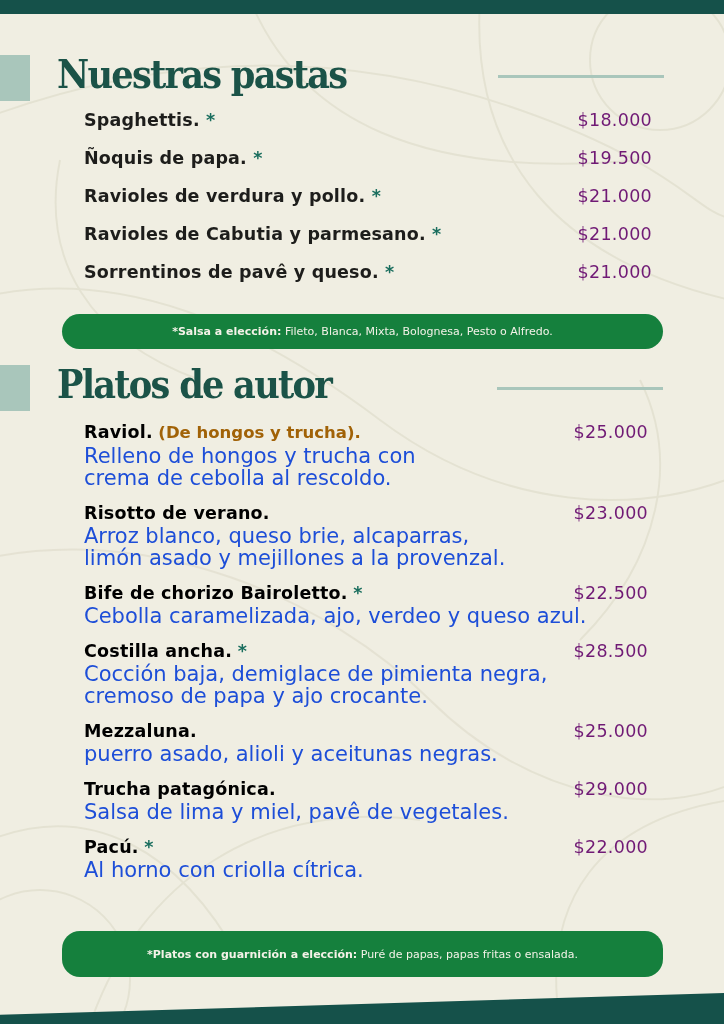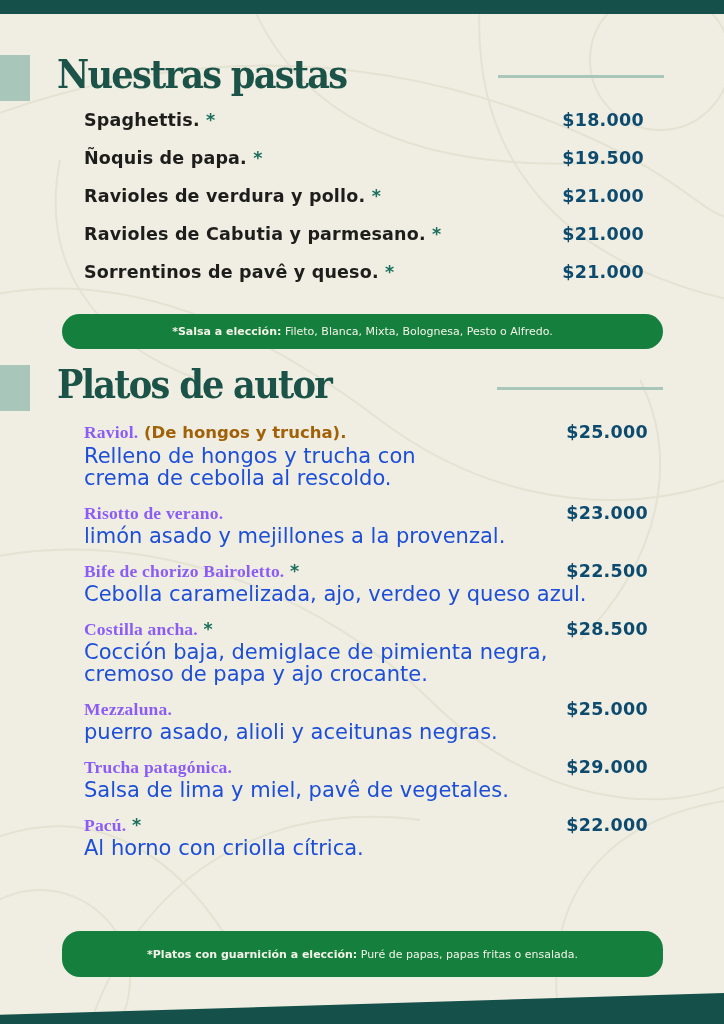--- a/index.html
+++ b/index.html
@@ -39,39 +39,39 @@
   .title-1{ top:50px; }
   .title-2{ top:360px; }
 
   .accent-line{
     position:absolute; width:166px; height:3px; background:#a9c6bb;
   }
   .line-1{ left:498px; top:75px; }
   .line-2{ left:497px; top:387px; }
 
   .simple-list{
-    position:absolute; left:84px; right:80px; top:111px;
+    position:absolute; left:84px; right:72px; top:111px;
   }
   .simple-row{
     display:flex; justify-content:space-between; align-items:baseline;
     margin-bottom:20px; font-size:17.5px; line-height:18px;
   }
   .item-name{ font-weight:700; color:#1d1d1b; letter-spacing:.2px; }
   .asterisk{ color:#1a6e5e; font-weight:700; }
-  .item-price{ font-weight:700; color:#0c4a6e; letter-spacing:.3px; }
+  .item-price{ font-weight:400; color:#701a75; letter-spacing:.3px; }
 
   .dish-list{
     position:absolute; left:84px; right:76px; top:420px;
   }
   .dish{ margin-bottom:12px; }
   .dish-title-row{
     display:flex; justify-content:space-between; align-items:baseline;
     font-size:17.5px; line-height:24px;
   }
-  .dish-name{ font-weight:700; color:#8b5cf6; letter-spacing:.2px;font-family:Liberation Serif, serif; }
+  .dish-name{ font-weight:700; color:#000000; letter-spacing:.2px; }
   .dish-sub{ font-weight:600; color:#a16207; font-size:16.5px; }
   .dish-desc{ font-size:21px; line-height:22px; color:#1d4ed8; }
 
   .note-pill{
     position:absolute; left:62px; width:601px;
     background:#15803d; border-radius:18px;
     display:flex; justify-content:center; align-items:center;
     color:#f4f2e8; font-size:11px; white-space:pre;text-align:right;
   }
   .pill-1{ top:314px; height:35px; }
@@ -146,20 +146,21 @@
       </div>
       <div class="dish-desc">Relleno de hongos y trucha con</div>
       <div class="dish-desc">crema de cebolla al rescoldo.</div>
     </div>
 
     <div class="dish">
       <div class="dish-title-row">
         <div><span class="dish-name">Risotto de verano.</span></div>
         <div class="item-price">$23.000</div>
       </div>
+      <div class="dish-desc">Arroz blanco, queso brie, alcaparras,</div>
       <div class="dish-desc">limón asado y mejillones a la provenzal.</div>
     </div>
 
     <div class="dish">
       <div class="dish-title-row">
         <div><span class="dish-name">Bife de chorizo Bairoletto.</span> <span class="asterisk">*</span></div>
         <div class="item-price">$22.500</div>
       </div>
       <div class="dish-desc">Cebolla caramelizada, ajo, verdeo y queso azul.</div>
     </div>

